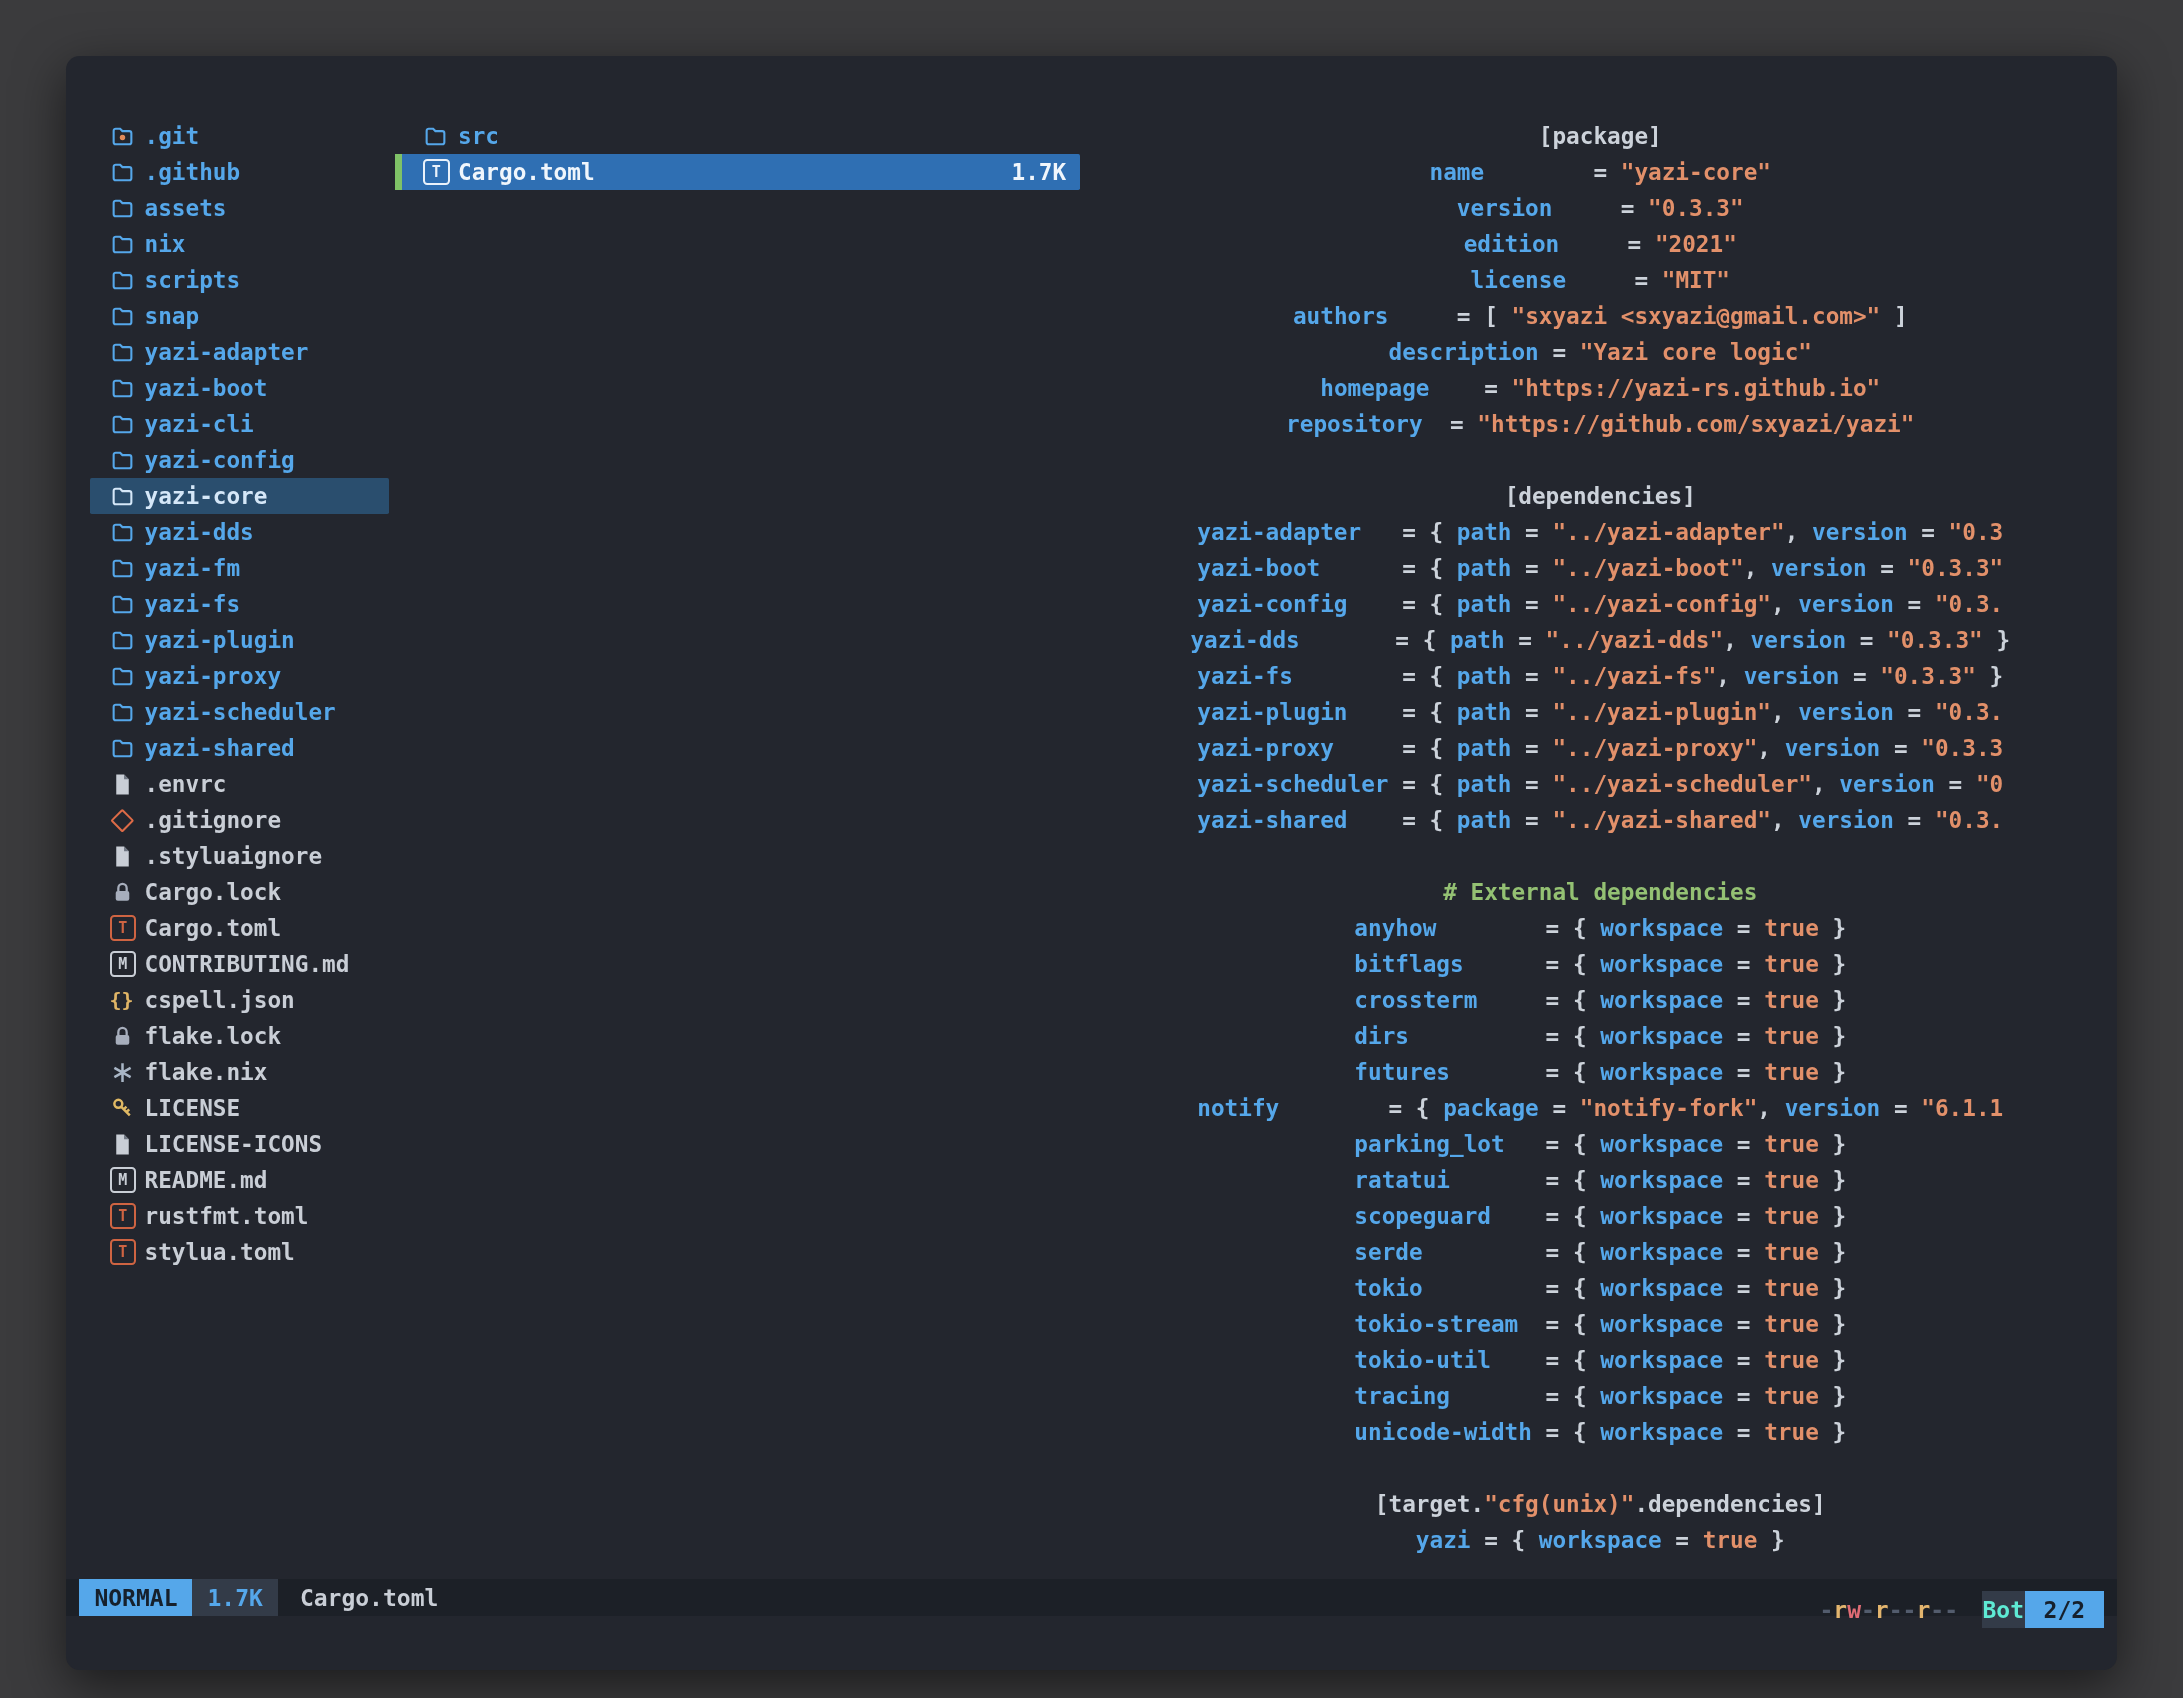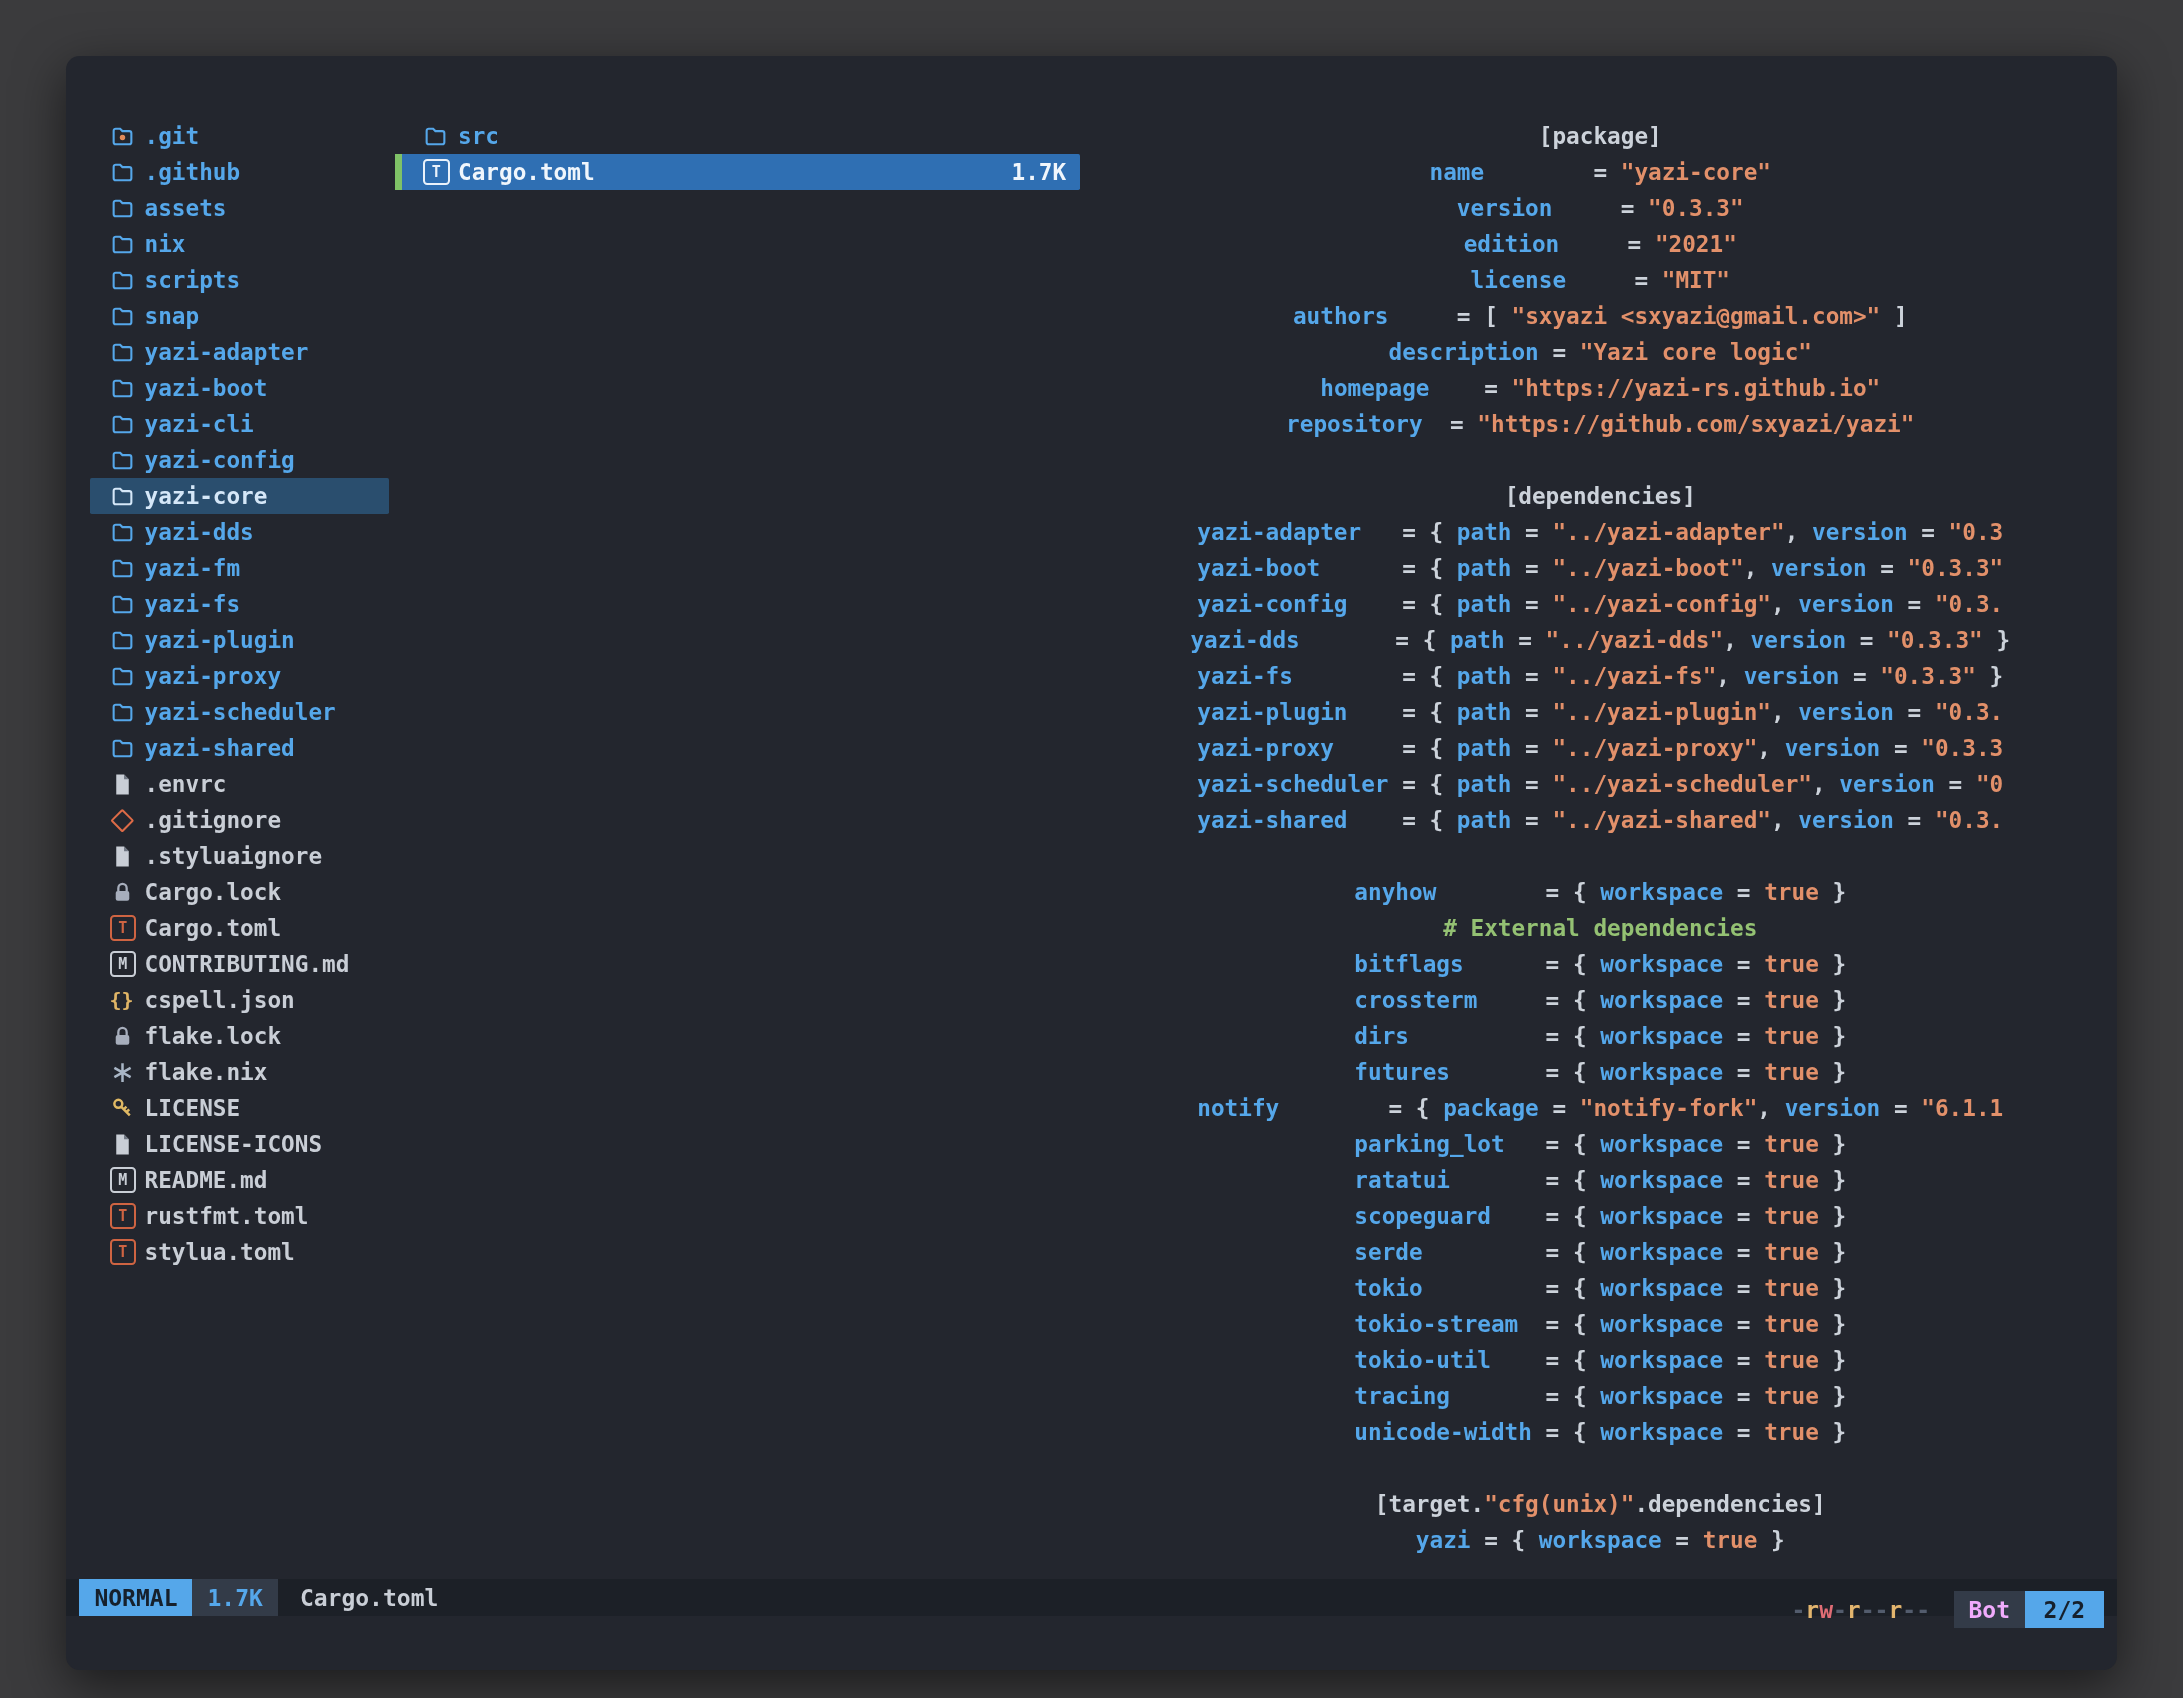--- a/index.html
+++ b/index.html
@@ -107,21 +107,21 @@
     font-weight:bold;
   }
   .badge.mode { background:#55a7ea; color:#16202c; padding:0 15px; }
   .badge.sizeb{ background:#333b48; color:#55a7ea; padding:0 15px; }
   .filename   { color:#c9ced6; margin-left:22px; }
   .sb-right   { margin-left:auto; display:flex; align-items:center;margin-top:24px; }
   .perms      { margin-right:23.5px; }
   .pc-d { color:#535c6d; }
   .pc-r { color:#e3b56e; }
   .pc-w { color:#e06c75; }
-  .badge.pos  { background:#333b48; color:#f0abfc; padding:0 15px;text-align:right; }
+  .badge.pos  { background:#333b48; color:#5eead4; padding:0 1px;text-align:right; }
   .badge.page { background:#55a7ea; color:#16202c; padding:0 18.5px; }
 </style>
 </head>
 <body>
 
 <div class="desktop">
   <div class="window">
     <div class="panes">
       <div class="pane left" id="parent-pane">
           <div class="row folder">
@@ -407,22 +407,22 @@
           <div class="pl"><span class="seg-k">yazi-adapter</span><span class="seg-p">   = { </span><span class="seg-k">path</span><span class="seg-p"> = </span><span class="seg-s">"../yazi-adapter"</span><span class="seg-p">, </span><span class="seg-k">version</span><span class="seg-p"> = </span><span class="seg-s">"0.3</span></div>
           <div class="pl"><span class="seg-k">yazi-boot</span><span class="seg-p">      = { </span><span class="seg-k">path</span><span class="seg-p"> = </span><span class="seg-s">"../yazi-boot"</span><span class="seg-p">, </span><span class="seg-k">version</span><span class="seg-p"> = </span><span class="seg-s">"0.3.3"</span></div>
           <div class="pl"><span class="seg-k">yazi-config</span><span class="seg-p">    = { </span><span class="seg-k">path</span><span class="seg-p"> = </span><span class="seg-s">"../yazi-config"</span><span class="seg-p">, </span><span class="seg-k">version</span><span class="seg-p"> = </span><span class="seg-s">"0.3.</span></div>
           <div class="pl"><span class="seg-k">yazi-dds</span><span class="seg-p">       = { </span><span class="seg-k">path</span><span class="seg-p"> = </span><span class="seg-s">"../yazi-dds"</span><span class="seg-p">, </span><span class="seg-k">version</span><span class="seg-p"> = </span><span class="seg-s">"0.3.3"</span><span class="seg-p"> }</span></div>
           <div class="pl"><span class="seg-k">yazi-fs</span><span class="seg-p">        = { </span><span class="seg-k">path</span><span class="seg-p"> = </span><span class="seg-s">"../yazi-fs"</span><span class="seg-p">, </span><span class="seg-k">version</span><span class="seg-p"> = </span><span class="seg-s">"0.3.3"</span><span class="seg-p"> }</span></div>
           <div class="pl"><span class="seg-k">yazi-plugin</span><span class="seg-p">    = { </span><span class="seg-k">path</span><span class="seg-p"> = </span><span class="seg-s">"../yazi-plugin"</span><span class="seg-p">, </span><span class="seg-k">version</span><span class="seg-p"> = </span><span class="seg-s">"0.3.</span></div>
           <div class="pl"><span class="seg-k">yazi-proxy</span><span class="seg-p">     = { </span><span class="seg-k">path</span><span class="seg-p"> = </span><span class="seg-s">"../yazi-proxy"</span><span class="seg-p">, </span><span class="seg-k">version</span><span class="seg-p"> = </span><span class="seg-s">"0.3.3</span></div>
           <div class="pl"><span class="seg-k">yazi-scheduler</span><span class="seg-p"> = { </span><span class="seg-k">path</span><span class="seg-p"> = </span><span class="seg-s">"../yazi-scheduler"</span><span class="seg-p">, </span><span class="seg-k">version</span><span class="seg-p"> = </span><span class="seg-s">"0</span></div>
           <div class="pl"><span class="seg-k">yazi-shared</span><span class="seg-p">    = { </span><span class="seg-k">path</span><span class="seg-p"> = </span><span class="seg-s">"../yazi-shared"</span><span class="seg-p">, </span><span class="seg-k">version</span><span class="seg-p"> = </span><span class="seg-s">"0.3.</span></div>
           <div class="pl"></div>
+          <div class="pl"><span class="seg-cm"># External dependencies</span></div>
           <div class="pl"><span class="seg-k">anyhow</span><span class="seg-p">        = { </span><span class="seg-k">workspace</span><span class="seg-p"> = </span><span class="seg-s">true</span><span class="seg-p"> }</span></div>
-          <div class="pl"><span class="seg-cm"># External dependencies</span></div>
           <div class="pl"><span class="seg-k">bitflags</span><span class="seg-p">      = { </span><span class="seg-k">workspace</span><span class="seg-p"> = </span><span class="seg-s">true</span><span class="seg-p"> }</span></div>
           <div class="pl"><span class="seg-k">crossterm</span><span class="seg-p">     = { </span><span class="seg-k">workspace</span><span class="seg-p"> = </span><span class="seg-s">true</span><span class="seg-p"> }</span></div>
           <div class="pl"><span class="seg-k">dirs</span><span class="seg-p">          = { </span><span class="seg-k">workspace</span><span class="seg-p"> = </span><span class="seg-s">true</span><span class="seg-p"> }</span></div>
           <div class="pl"><span class="seg-k">futures</span><span class="seg-p">       = { </span><span class="seg-k">workspace</span><span class="seg-p"> = </span><span class="seg-s">true</span><span class="seg-p"> }</span></div>
           <div class="pl"><span class="seg-k">notify</span><span class="seg-p">        = { </span><span class="seg-k">package</span><span class="seg-p"> = </span><span class="seg-s">"notify-fork"</span><span class="seg-p">, </span><span class="seg-k">version</span><span class="seg-p"> = </span><span class="seg-s">"6.1.1</span></div>
           <div class="pl"><span class="seg-k">parking_lot</span><span class="seg-p">   = { </span><span class="seg-k">workspace</span><span class="seg-p"> = </span><span class="seg-s">true</span><span class="seg-p"> }</span></div>
           <div class="pl"><span class="seg-k">ratatui</span><span class="seg-p">       = { </span><span class="seg-k">workspace</span><span class="seg-p"> = </span><span class="seg-s">true</span><span class="seg-p"> }</span></div>
           <div class="pl"><span class="seg-k">scopeguard</span><span class="seg-p">    = { </span><span class="seg-k">workspace</span><span class="seg-p"> = </span><span class="seg-s">true</span><span class="seg-p"> }</span></div>
           <div class="pl"><span class="seg-k">serde</span><span class="seg-p">         = { </span><span class="seg-k">workspace</span><span class="seg-p"> = </span><span class="seg-s">true</span><span class="seg-p"> }</span></div>
           <div class="pl"><span class="seg-k">tokio</span><span class="seg-p">         = { </span><span class="seg-k">workspace</span><span class="seg-p"> = </span><span class="seg-s">true</span><span class="seg-p"> }</span></div>

